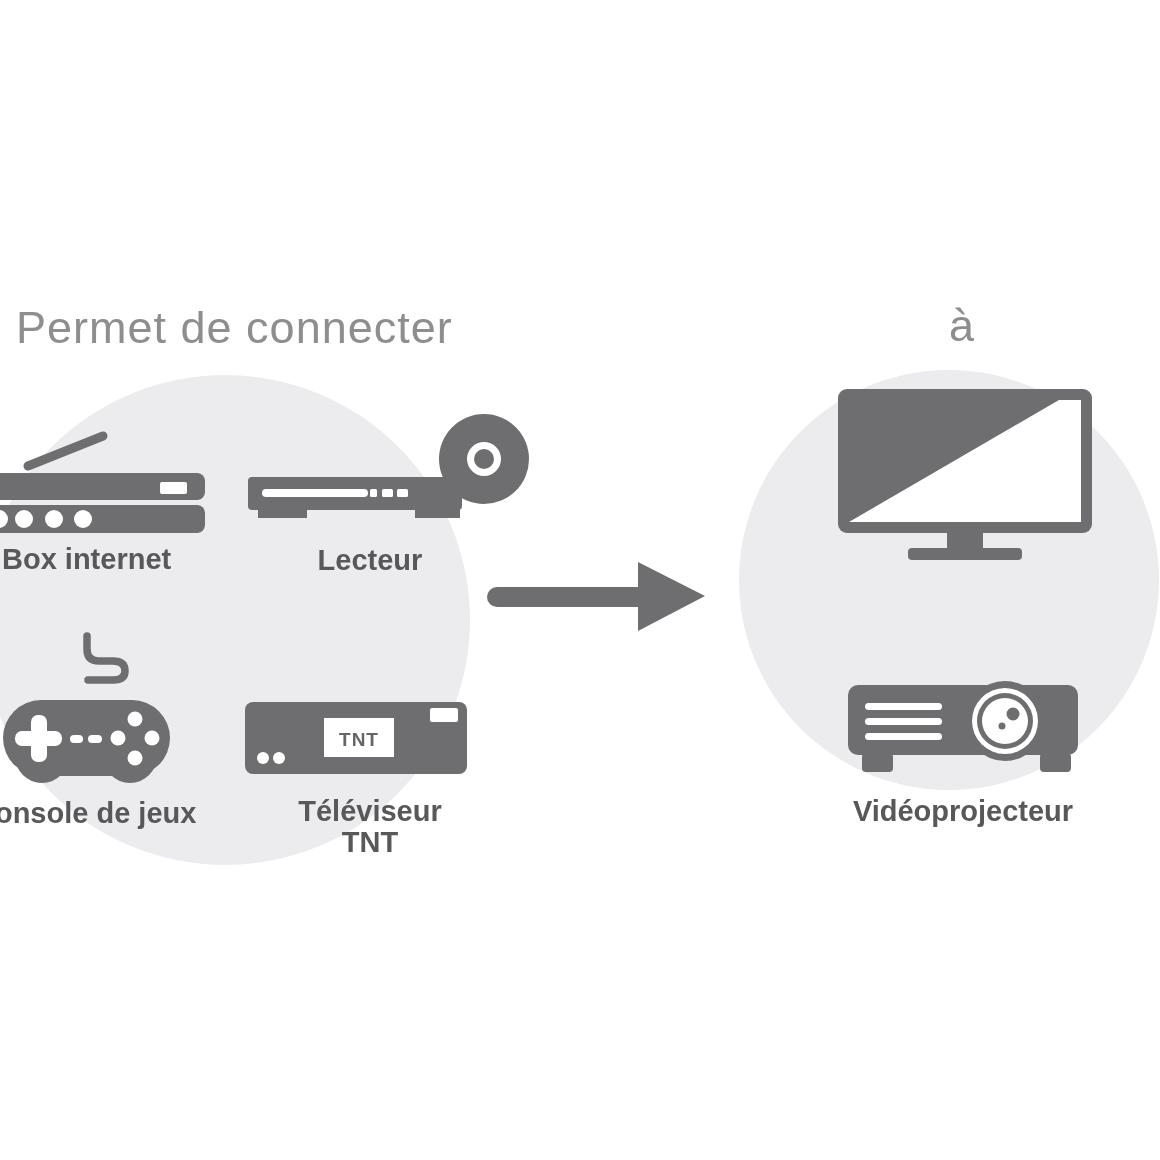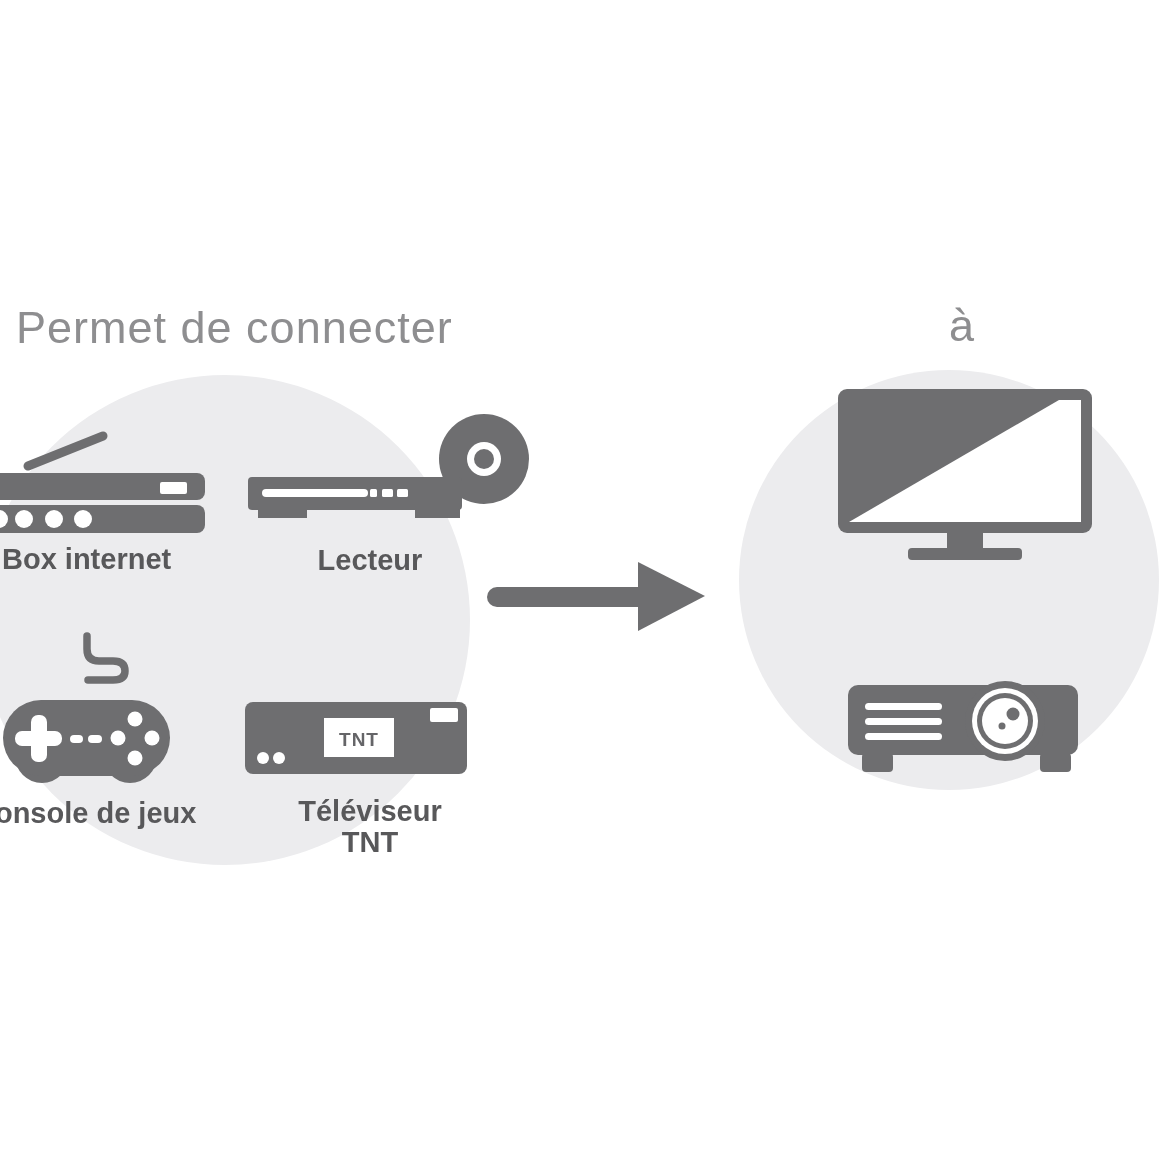--- a/index.html
+++ b/index.html
@@ -163,14 +163,15 @@
   </div>
 
   <div class="label" style="left:-26px; top:798px;">Console de jeux</div>
 
   <div class="label center" style="left:270px; top:796px; width:200px;">
     <div>Téléviseur</div>
     <div>TNT</div>
   </div>
 
 
+  <div class="label center" style="left:840px; top:796px; width:246px;">Vidéoprojecteur</div>
 
 </div>
 
 </body></html>

